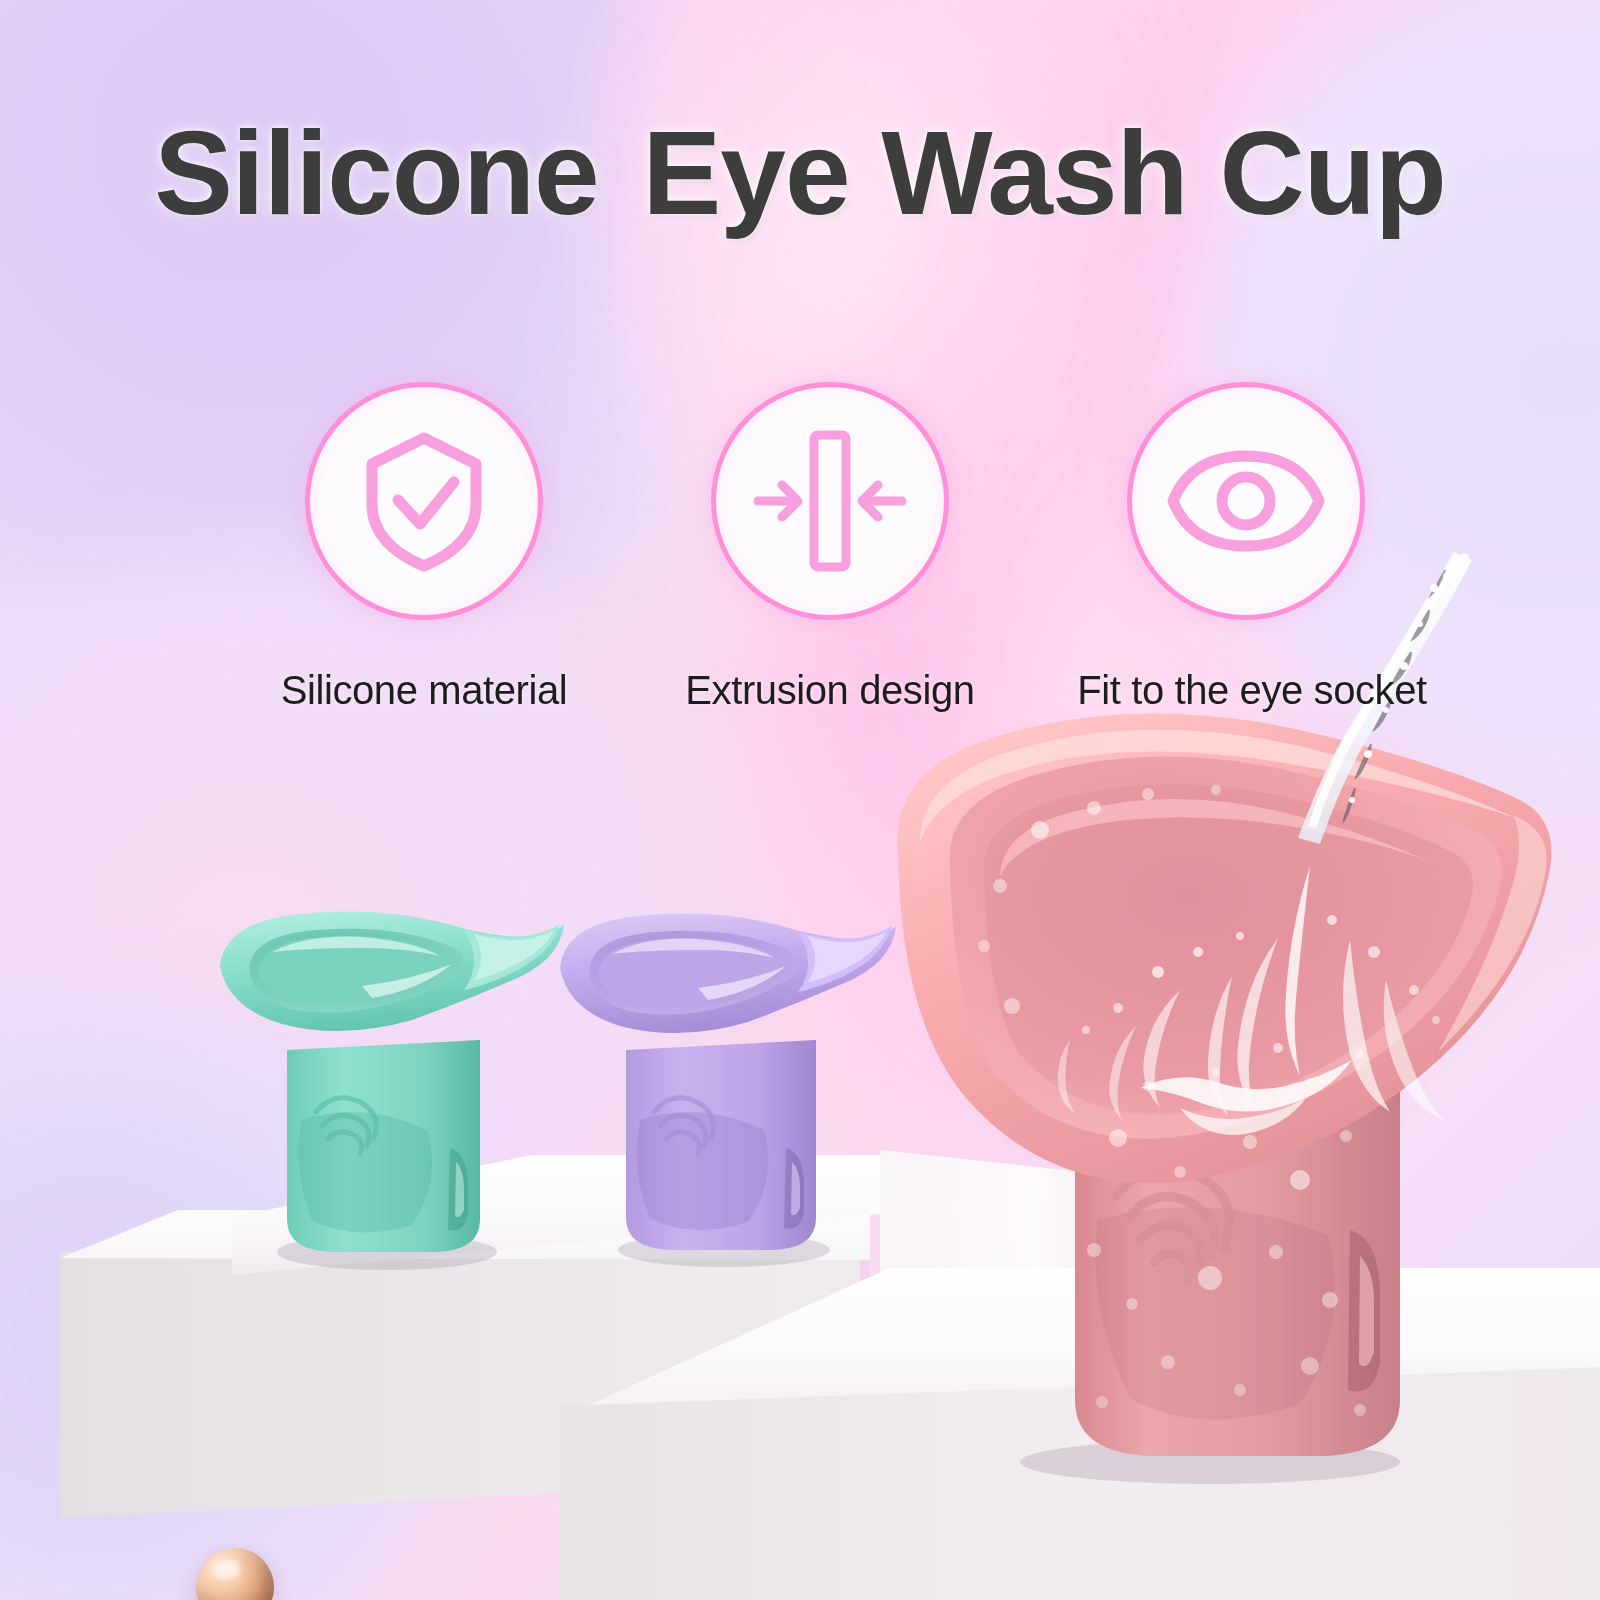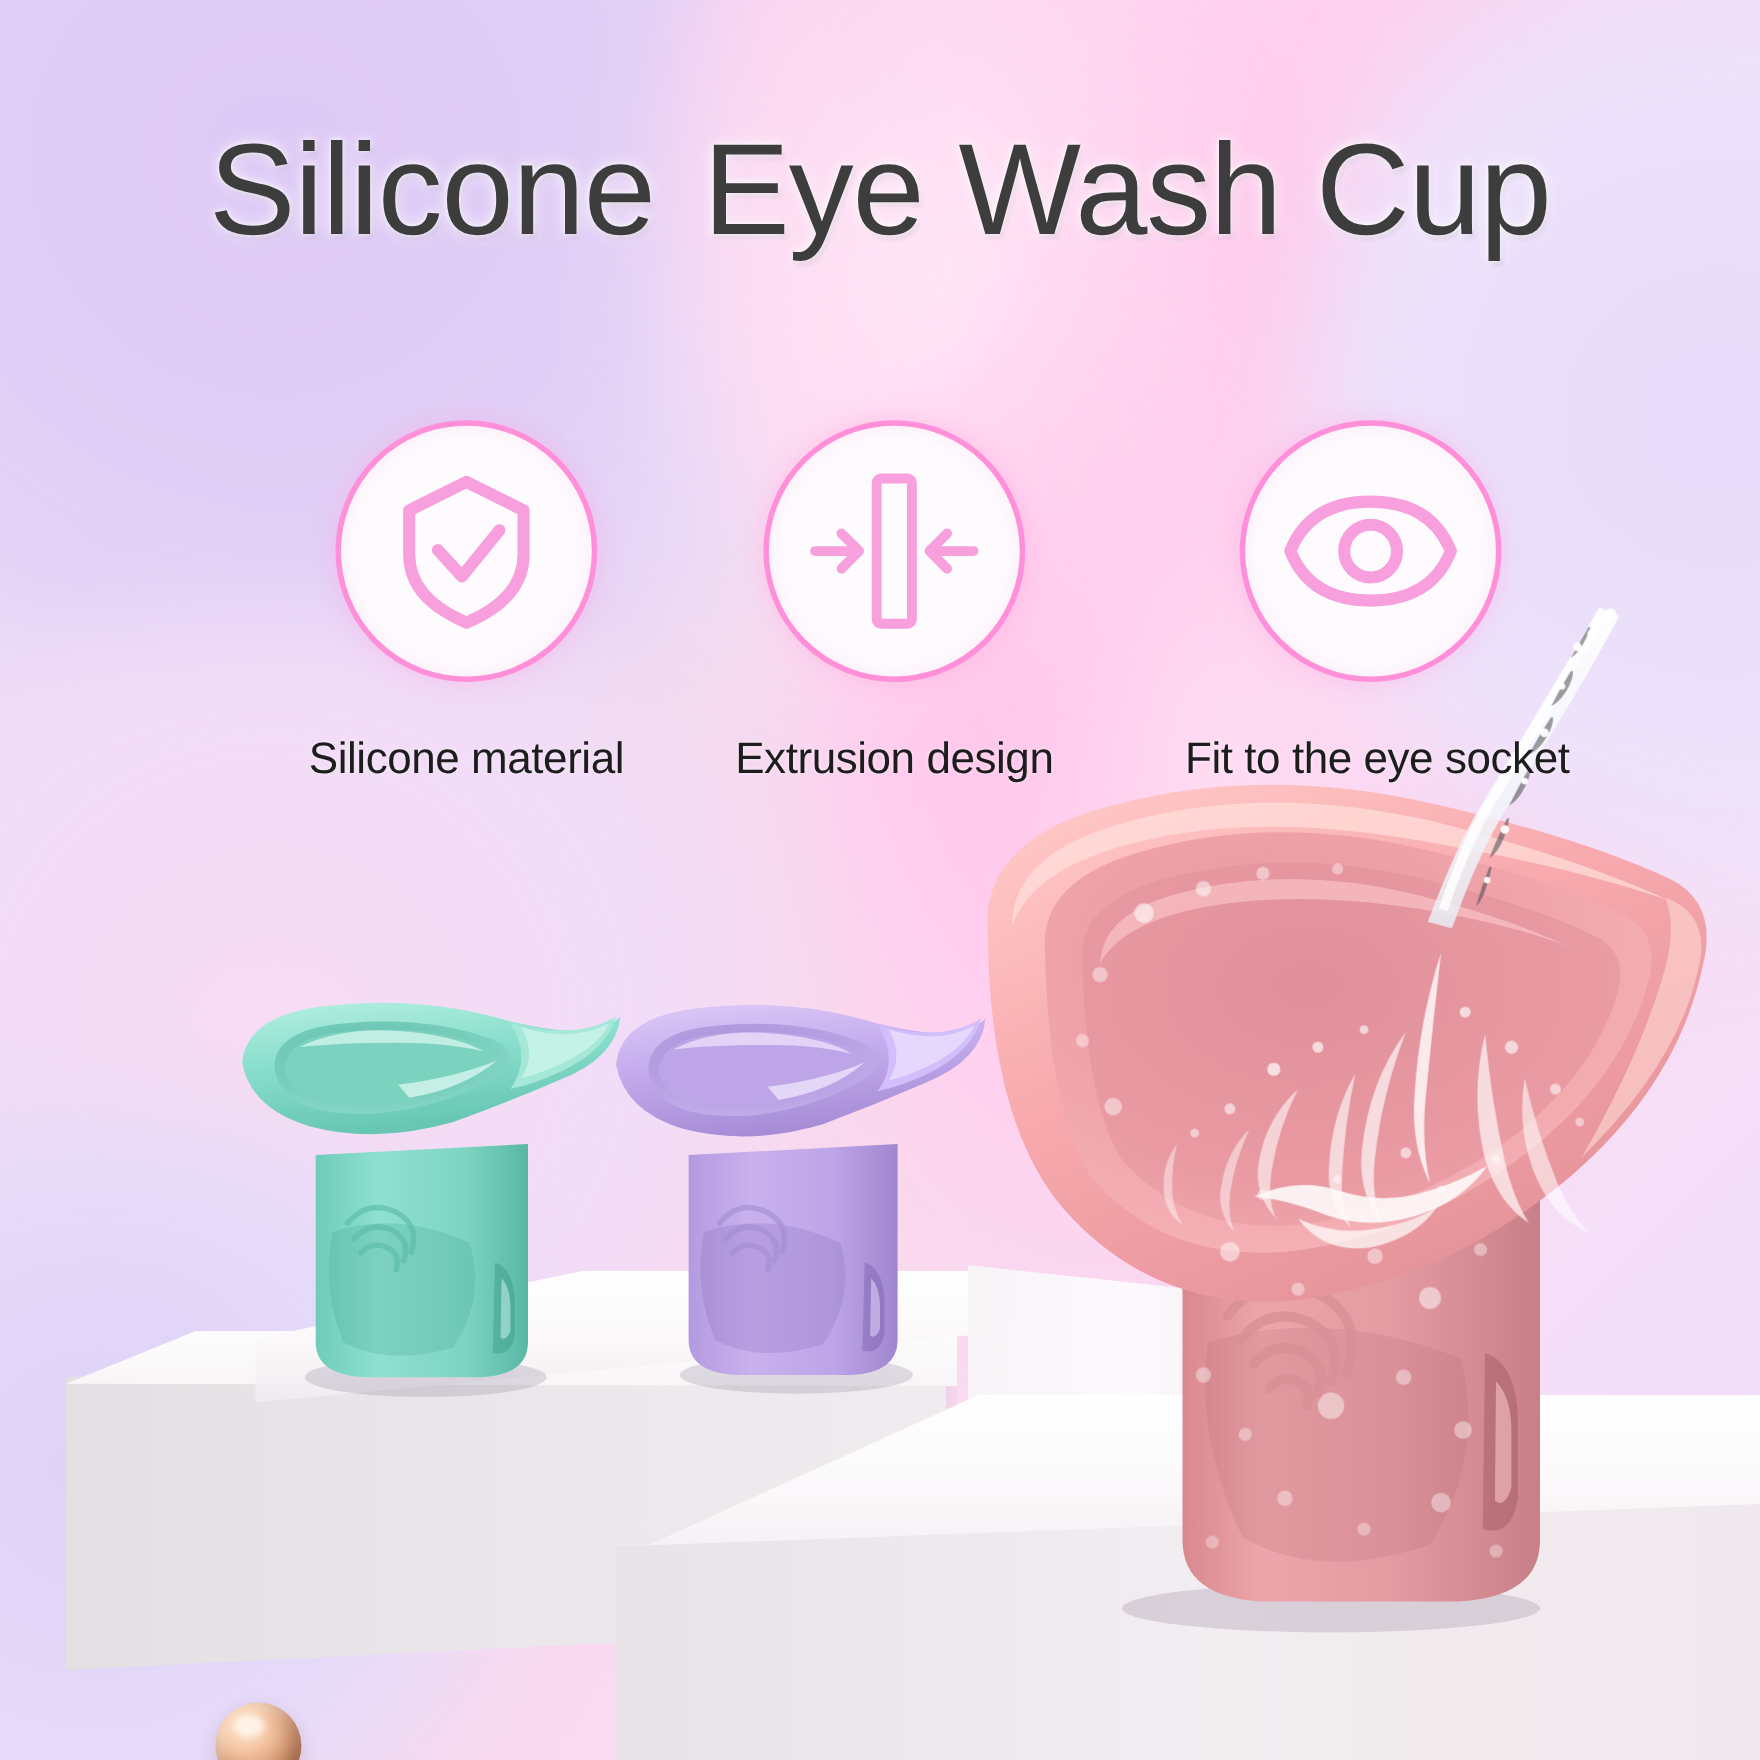--- a/index.html
+++ b/index.html
@@ -49,36 +49,36 @@
     background:radial-gradient(ellipse at 50% 50%,rgba(255,255,255,.75) 0%,rgba(255,255,255,0) 70%);
     transform:rotate(18deg);}
   .swirl-2{left:900px;top:180px;width:420px;height:1000px;
     background:radial-gradient(ellipse at 50% 50%,rgba(255,255,255,.55) 0%,rgba(255,255,255,0) 72%);
     transform:rotate(-8deg);}
 
   
   .title{
     position:absolute;left:0;right:0;top:112px;
     text-align:center;
-    font-size:118px;line-height:1.05;font-weight:400;
+    font-size:118px;line-height:1.05;font-weight:700;
     letter-spacing:-1px;
     color:#3d3d3d;
     white-space:nowrap;
     text-shadow:
       0 0 5px rgba(255,255,255,.95),
       0 0 14px rgba(255,255,255,.8),
       2px 3px 5px rgba(120,90,130,.22);
   }
   .title .gap{display:inline-block;width:44px;}
 
   
   .features{position:absolute;left:0;right:0;top:382px;height:370px;margin-left:40px;}
   .feature{position:absolute;text-align:center;}
   .f1{left:194px;width:380px;}
-  .f2{left:583px;width:380px;}
+  .f2{left:600px;width:380px;}
   .f3{left:1016px;width:380px;}
 
   .circle{
     width:228px;height:228px;margin:0 auto;
     border-radius:50%;
     background:#fdfbfe;
     border:5px solid #ff8fd8;
     box-shadow:0 0 22px rgba(255,150,215,.35),
                inset 0 0 18px rgba(255,190,230,.25);
     display:flex;align-items:center;justify-content:center;

